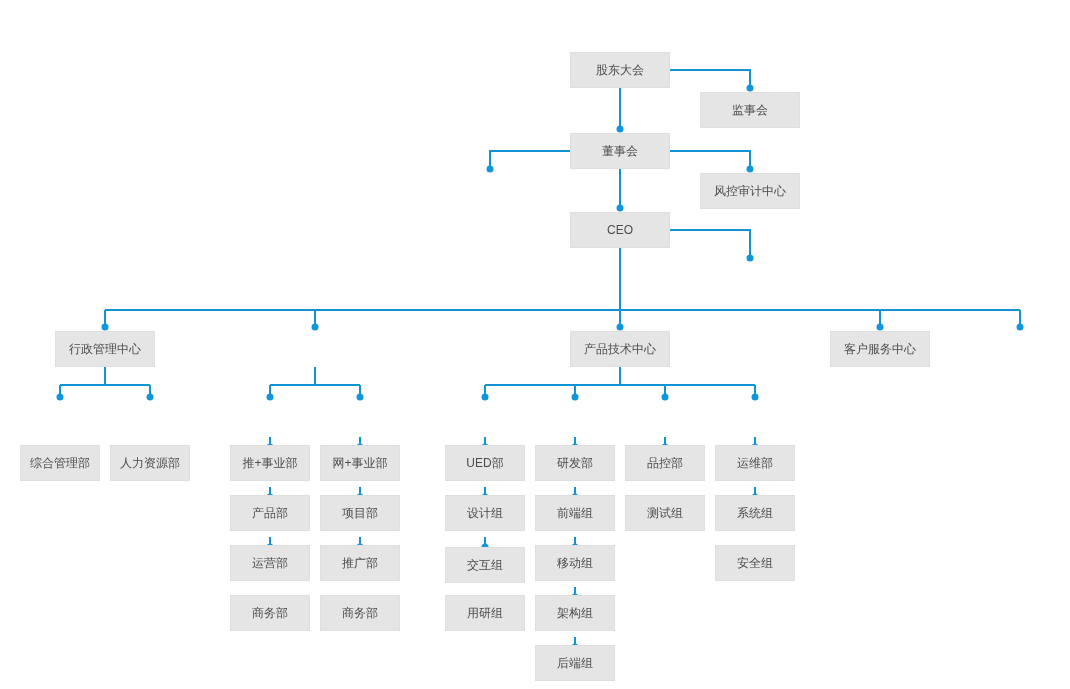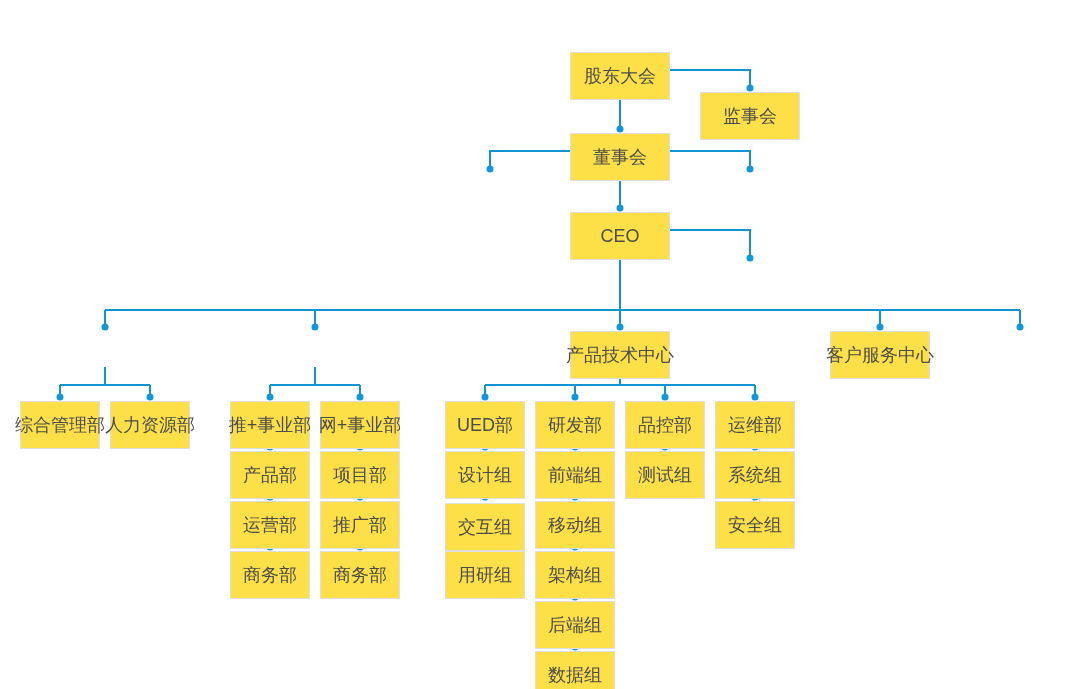--- a/index.html
+++ b/index.html
@@ -20,33 +20,33 @@
     fill: none;
     stroke: var(--line, #1094d2);
     stroke-width: 2;
   }
   .connectors circle {
     fill: var(--dot, #1296db);
     stroke: none;
   }
   .node {
     position: absolute;
-    height: 48px;
+    height: 36px;
     box-sizing: border-box;
-    background: #fde047;
+    background: #e5e5e5;
     border: 1px solid var(--box-border, #dfdfdf);
     color: var(--text, #4c4c4c);
-    font-size: 18px;
+    font-size: 12px;
     display: flex;
     align-items: center;
     justify-content: center;
     white-space: nowrap;
   }
   .w100 { width: 100px; }
-  .w80  { width: 80px; }
+  .w80  { width: 80px; margin-top: 44px; }
 </style>
 </head>
 <body>
 
 <div class="canvas">
 
   <svg class="connectors" viewBox="0 0 1070 689" xmlns="http://www.w3.org/2000/svg">
 
     <path d="M670 70 H750 V88"></path>
     <path d="M620 88 V129"></path>
@@ -132,22 +132,24 @@
     <circle cx="575" cy="597" r="3.5"></circle>
     <circle cx="575" cy="647" r="3.5"></circle>
     <circle cx="665" cy="447" r="3.5"></circle>
     <circle cx="755" cy="447" r="3.5"></circle>
     <circle cx="755" cy="497" r="3.5"></circle>
   </svg>
 
   <div class="node w100" style="left:570px;top:52px">股东大会</div>
   <div class="node w100" style="left:570px;top:133px">董事会</div>
   <div class="node w100" style="left:700px;top:92px">监事会</div>
+  <div class="node w100" style="left:700px;top:173px">风控审计中心</div>
   <div class="node w100" style="left:570px;top:212px">CEO</div>
 
+  <div class="node w100" style="left:55px;top:331px">行政管理中心</div>
   <div class="node w100" style="left:830px;top:331px">客户服务中心</div>
   <div class="node w100" style="left:570px;top:331px">产品技术中心</div>
 
   <div class="node w80" style="left:20px;top:401px">综合管理部</div>
   <div class="node w80" style="left:110px;top:401px">人力资源部</div>
 
   <div class="node w80" style="left:230px;top:401px">推+事业部</div>
   <div class="node w80" style="left:320px;top:401px">网+事业部</div>
   <div class="node w80" style="left:230px;top:451px">产品部</div>
   <div class="node w80" style="left:320px;top:451px">项目部</div>

